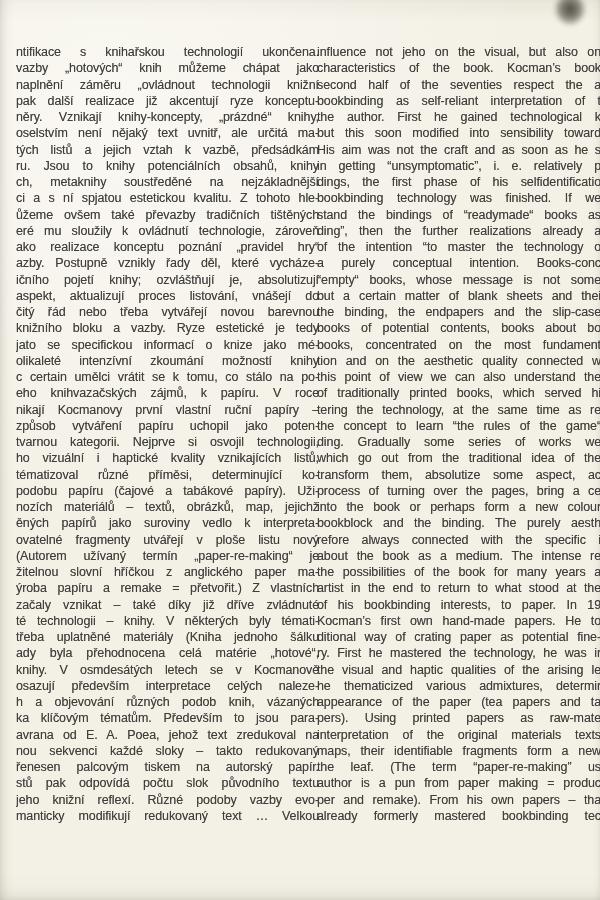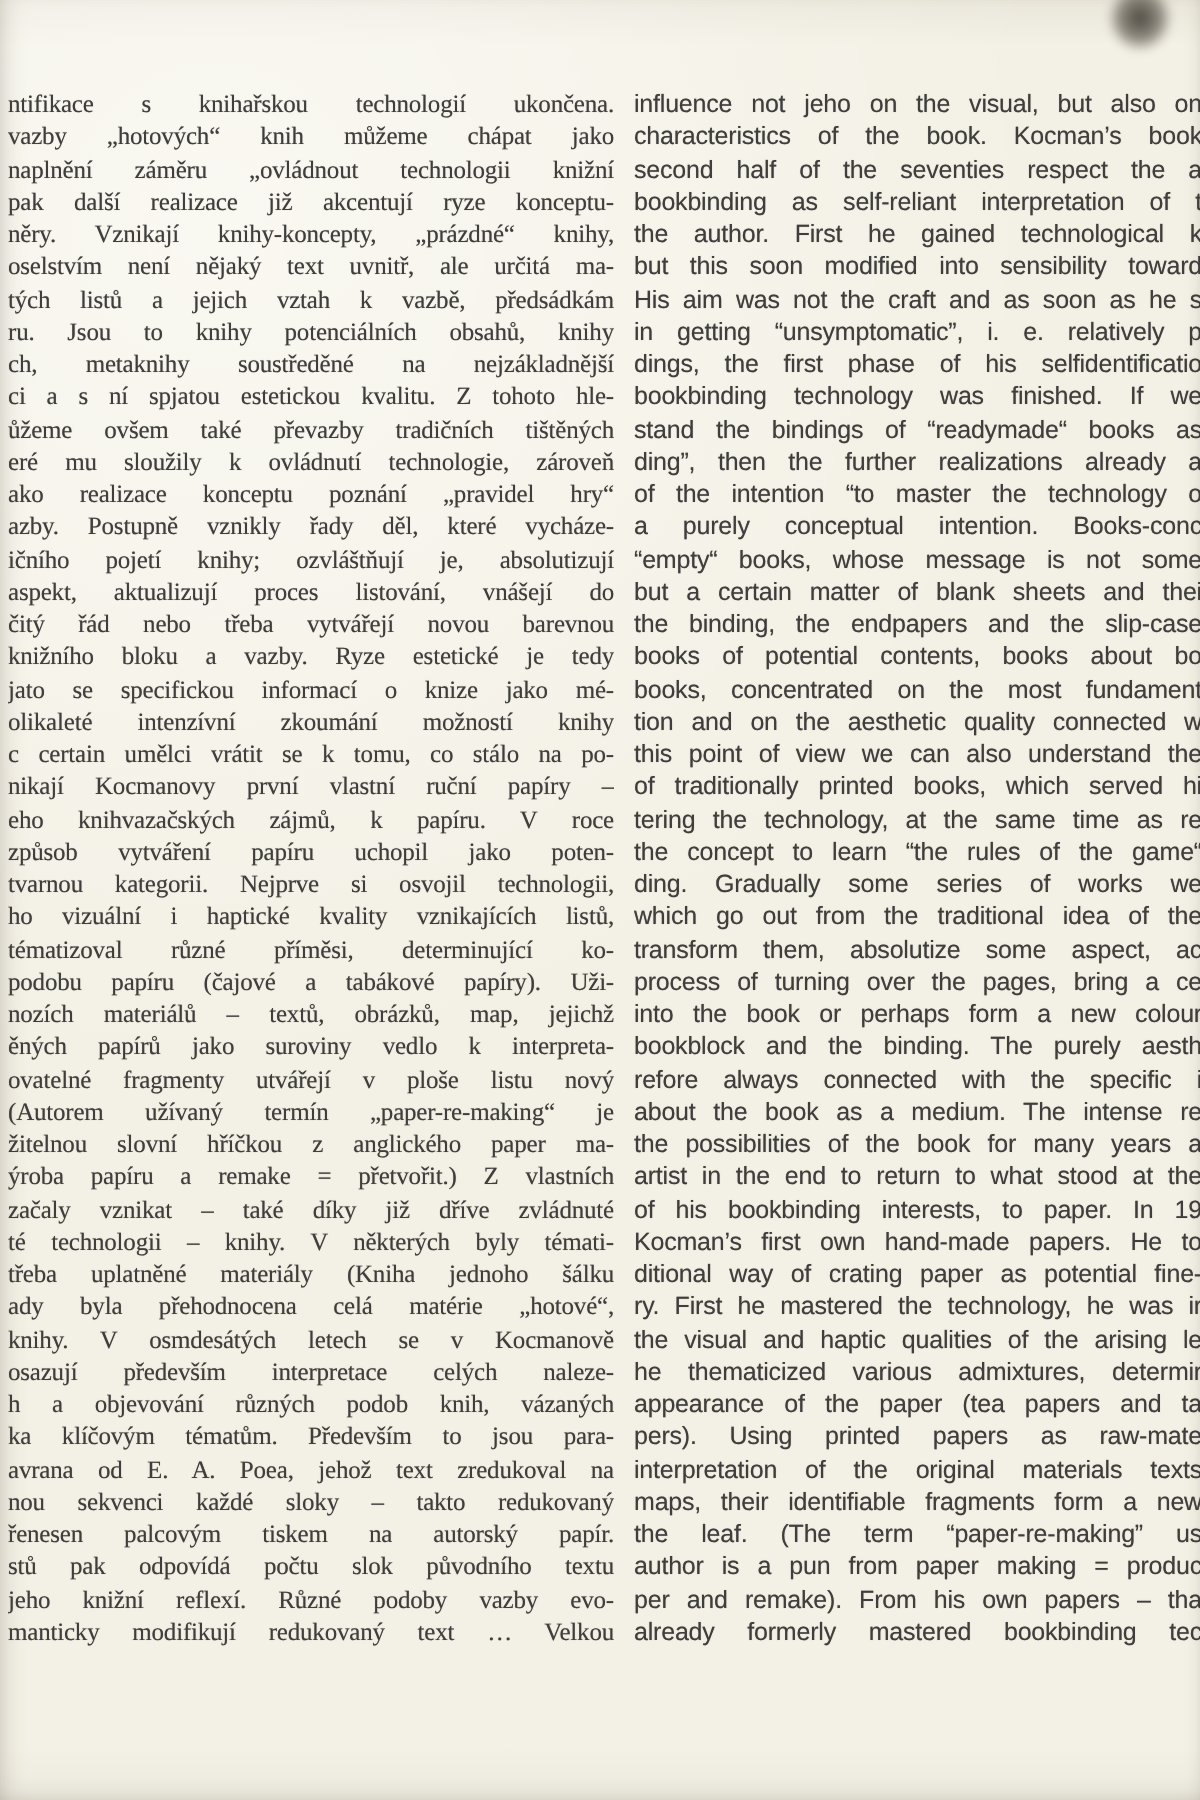--- a/index.html
+++ b/index.html
@@ -39,21 +39,21 @@
   }
   .col {
     position: absolute;
     top: 44px;
     color: var(--ink, #3f3e3c);
     font-size: 12.5px;
     line-height: 16.25px;
     letter-spacing: -0.1px;
     word-spacing: 0.6px;
   }
-  .col-left  { left: 4px;     width: 303px; font-family: Liberation Serif, serif; }
+  .col-left  { left: 16px;     width: 303px; }
   .col-right { left: 317px; width: 284px; }
   .line {
     height: 16.25px;
     white-space: nowrap;
     overflow: hidden;
     text-align: justify;
     text-align-last: justify;
     text-shadow: 0 0 0.4px rgba(63,62,60,0.55);
   }
 </style>
@@ -77,22 +77,22 @@
       <div class="line">eré mu sloužily k ovládnutí technologie, zároveň</div>
       <div class="line">ako realizace konceptu poznání „pravidel hry“</div>
       <div class="line">azby. Postupně vznikly řady děl, které vycháze-</div>
       <div class="line">ičního pojetí knihy; ozvláštňují je, absolutizují</div>
       <div class="line">aspekt, aktualizují proces listování, vnášejí do</div>
       <div class="line">čitý řád nebo třeba vytvářejí novou barevnou</div>
       <div class="line">knižního bloku a vazby. Ryze estetické je tedy</div>
       <div class="line">jato se specifickou informací o knize jako mé-</div>
       <div class="line">olikaleté intenzívní zkoumání možností knihy</div>
       <div class="line">c certain umělci vrátit se k tomu, co stálo na po-</div>
+      <div class="line">eho knihvazačských zájmů, k papíru. V roce</div>
       <div class="line">nikají Kocmanovy první vlastní ruční papíry –</div>
-      <div class="line">eho knihvazačských zájmů, k papíru. V roce</div>
       <div class="line">způsob vytváření papíru uchopil jako poten-</div>
       <div class="line">tvarnou kategorii. Nejprve si osvojil technologii,</div>
       <div class="line">ho vizuální i haptické kvality vznikajících listů,</div>
       <div class="line">tématizoval různé příměsi, determinující ko-</div>
       <div class="line">podobu papíru (čajové a tabákové papíry). Uži-</div>
       <div class="line">nozích materiálů – textů, obrázků, map, jejichž</div>
       <div class="line">ěných papírů jako suroviny vedlo k interpreta-</div>
       <div class="line">ovatelné fragmenty utvářejí v ploše listu nový</div>
       <div class="line">(Autorem užívaný termín „paper-re-making“ je</div>
       <div class="line">žitelnou slovní hříčkou z anglického paper ma-</div>

